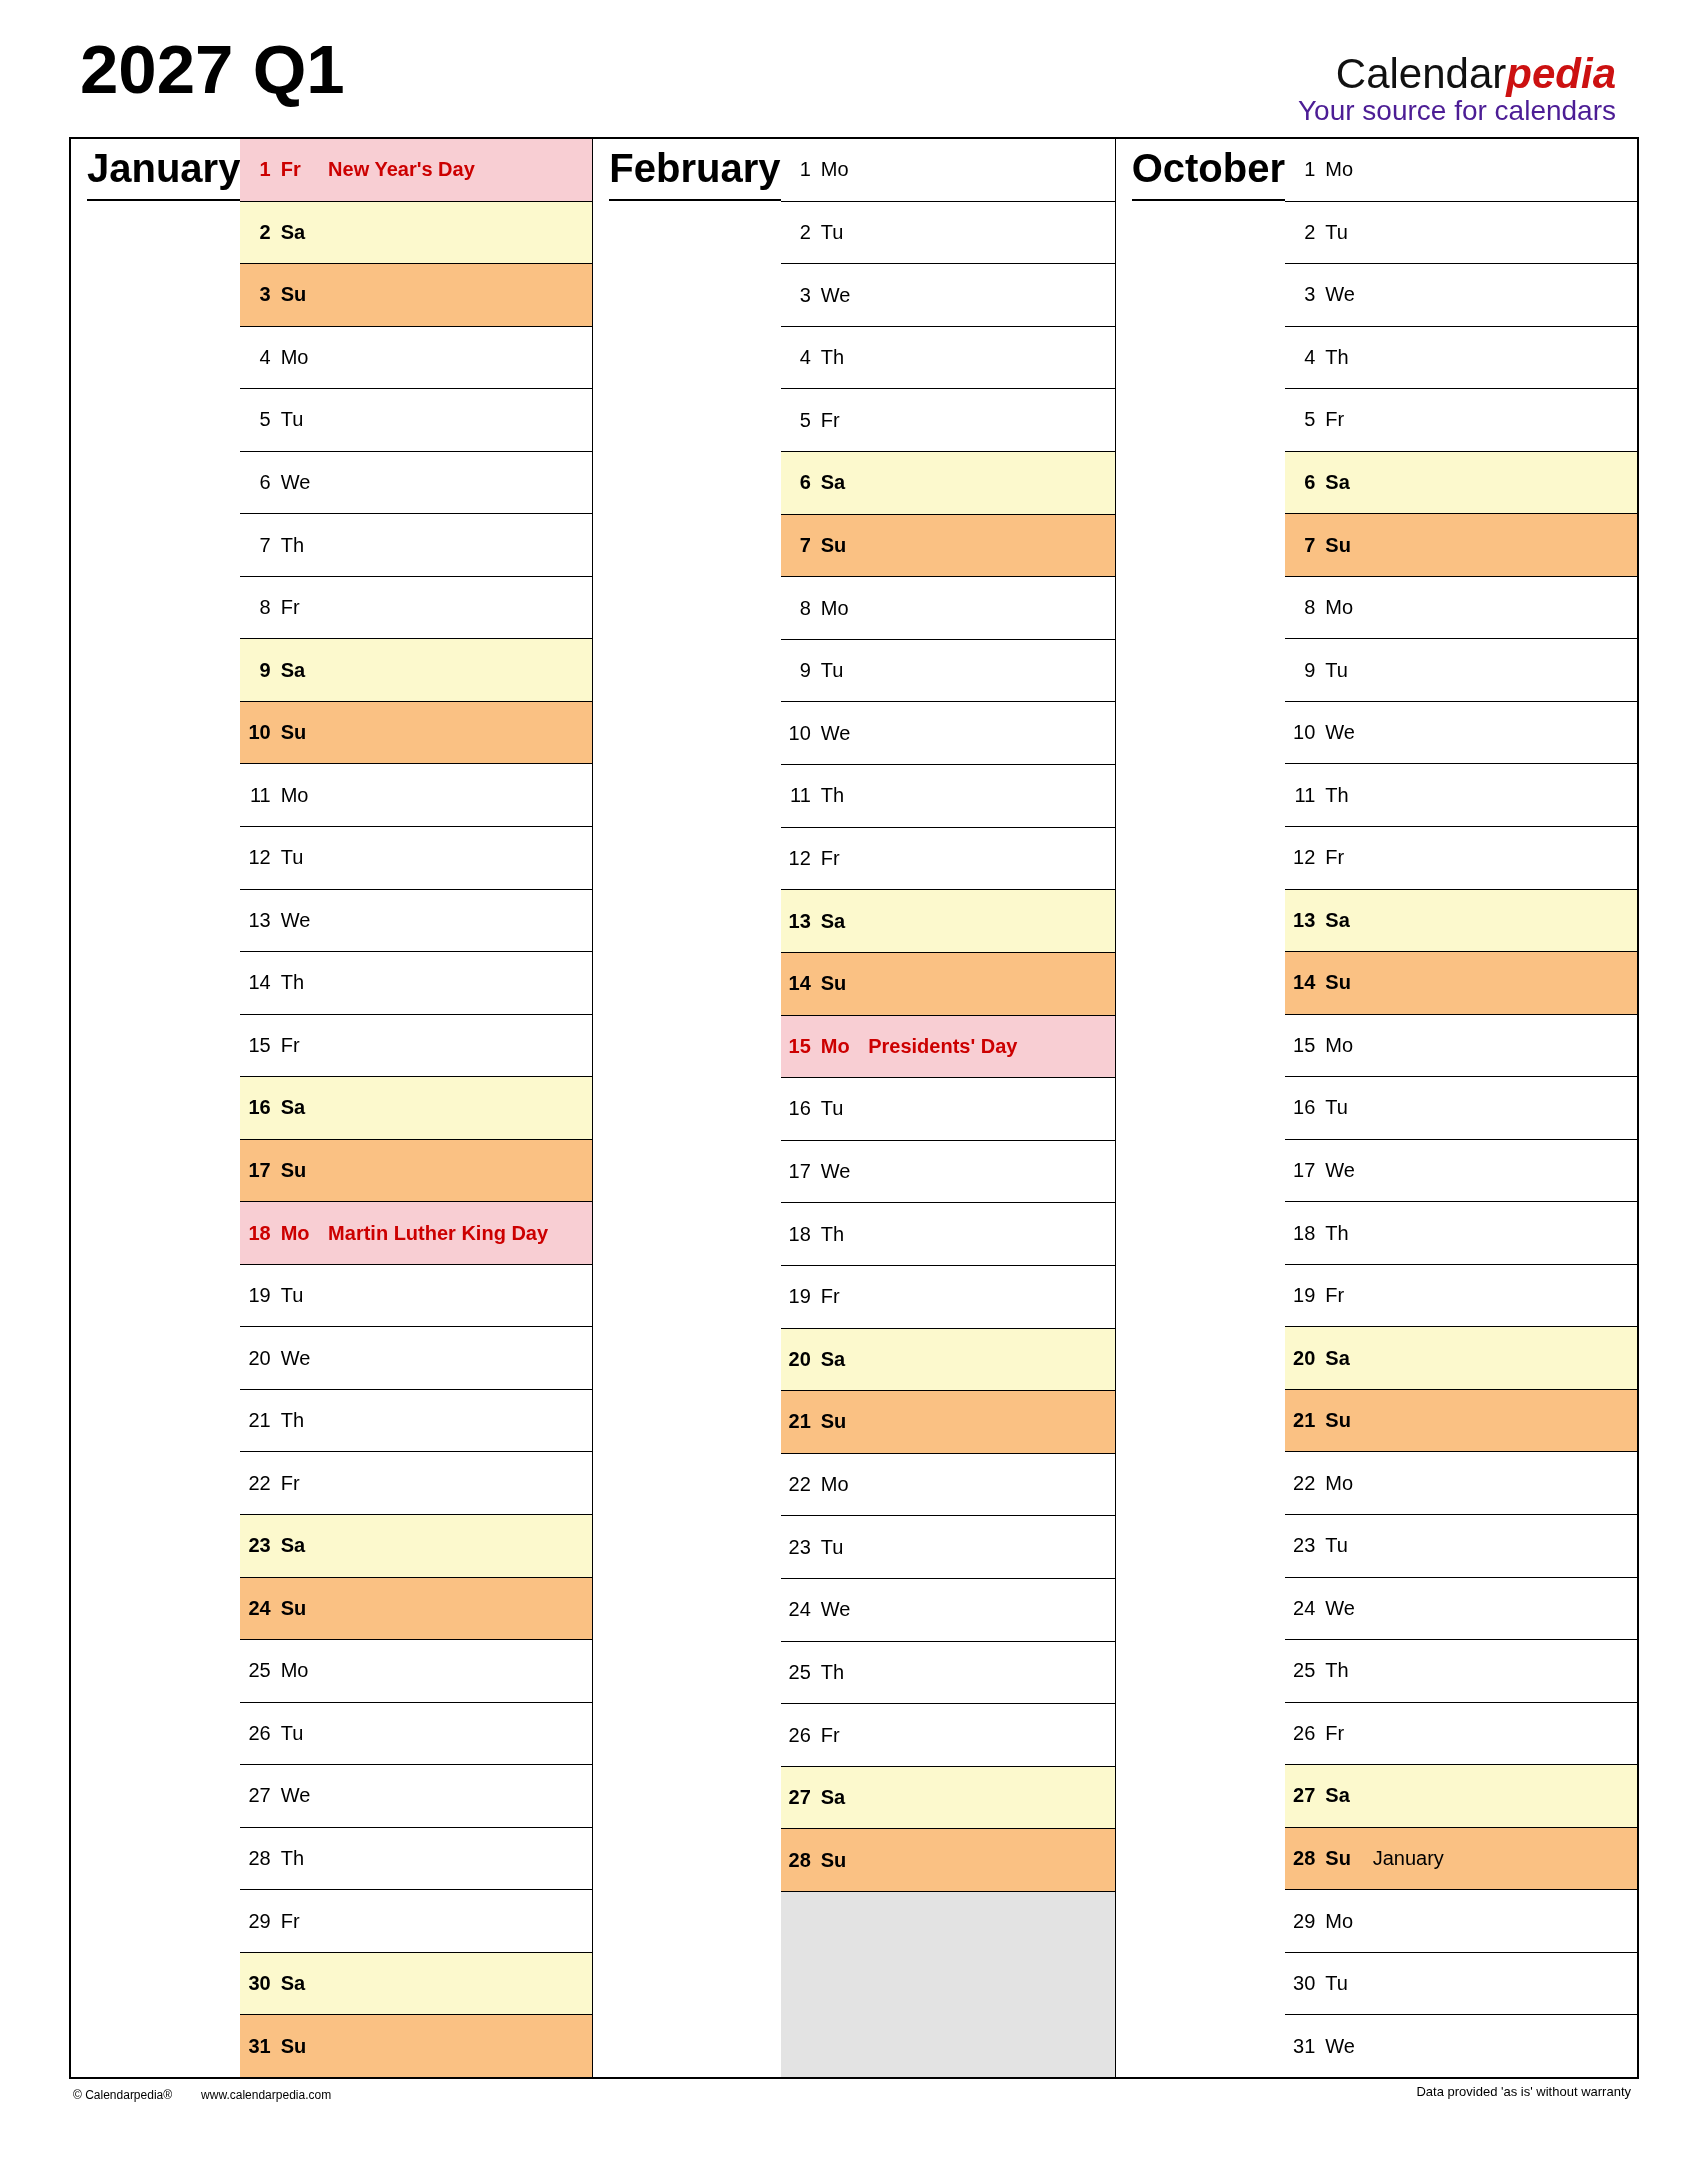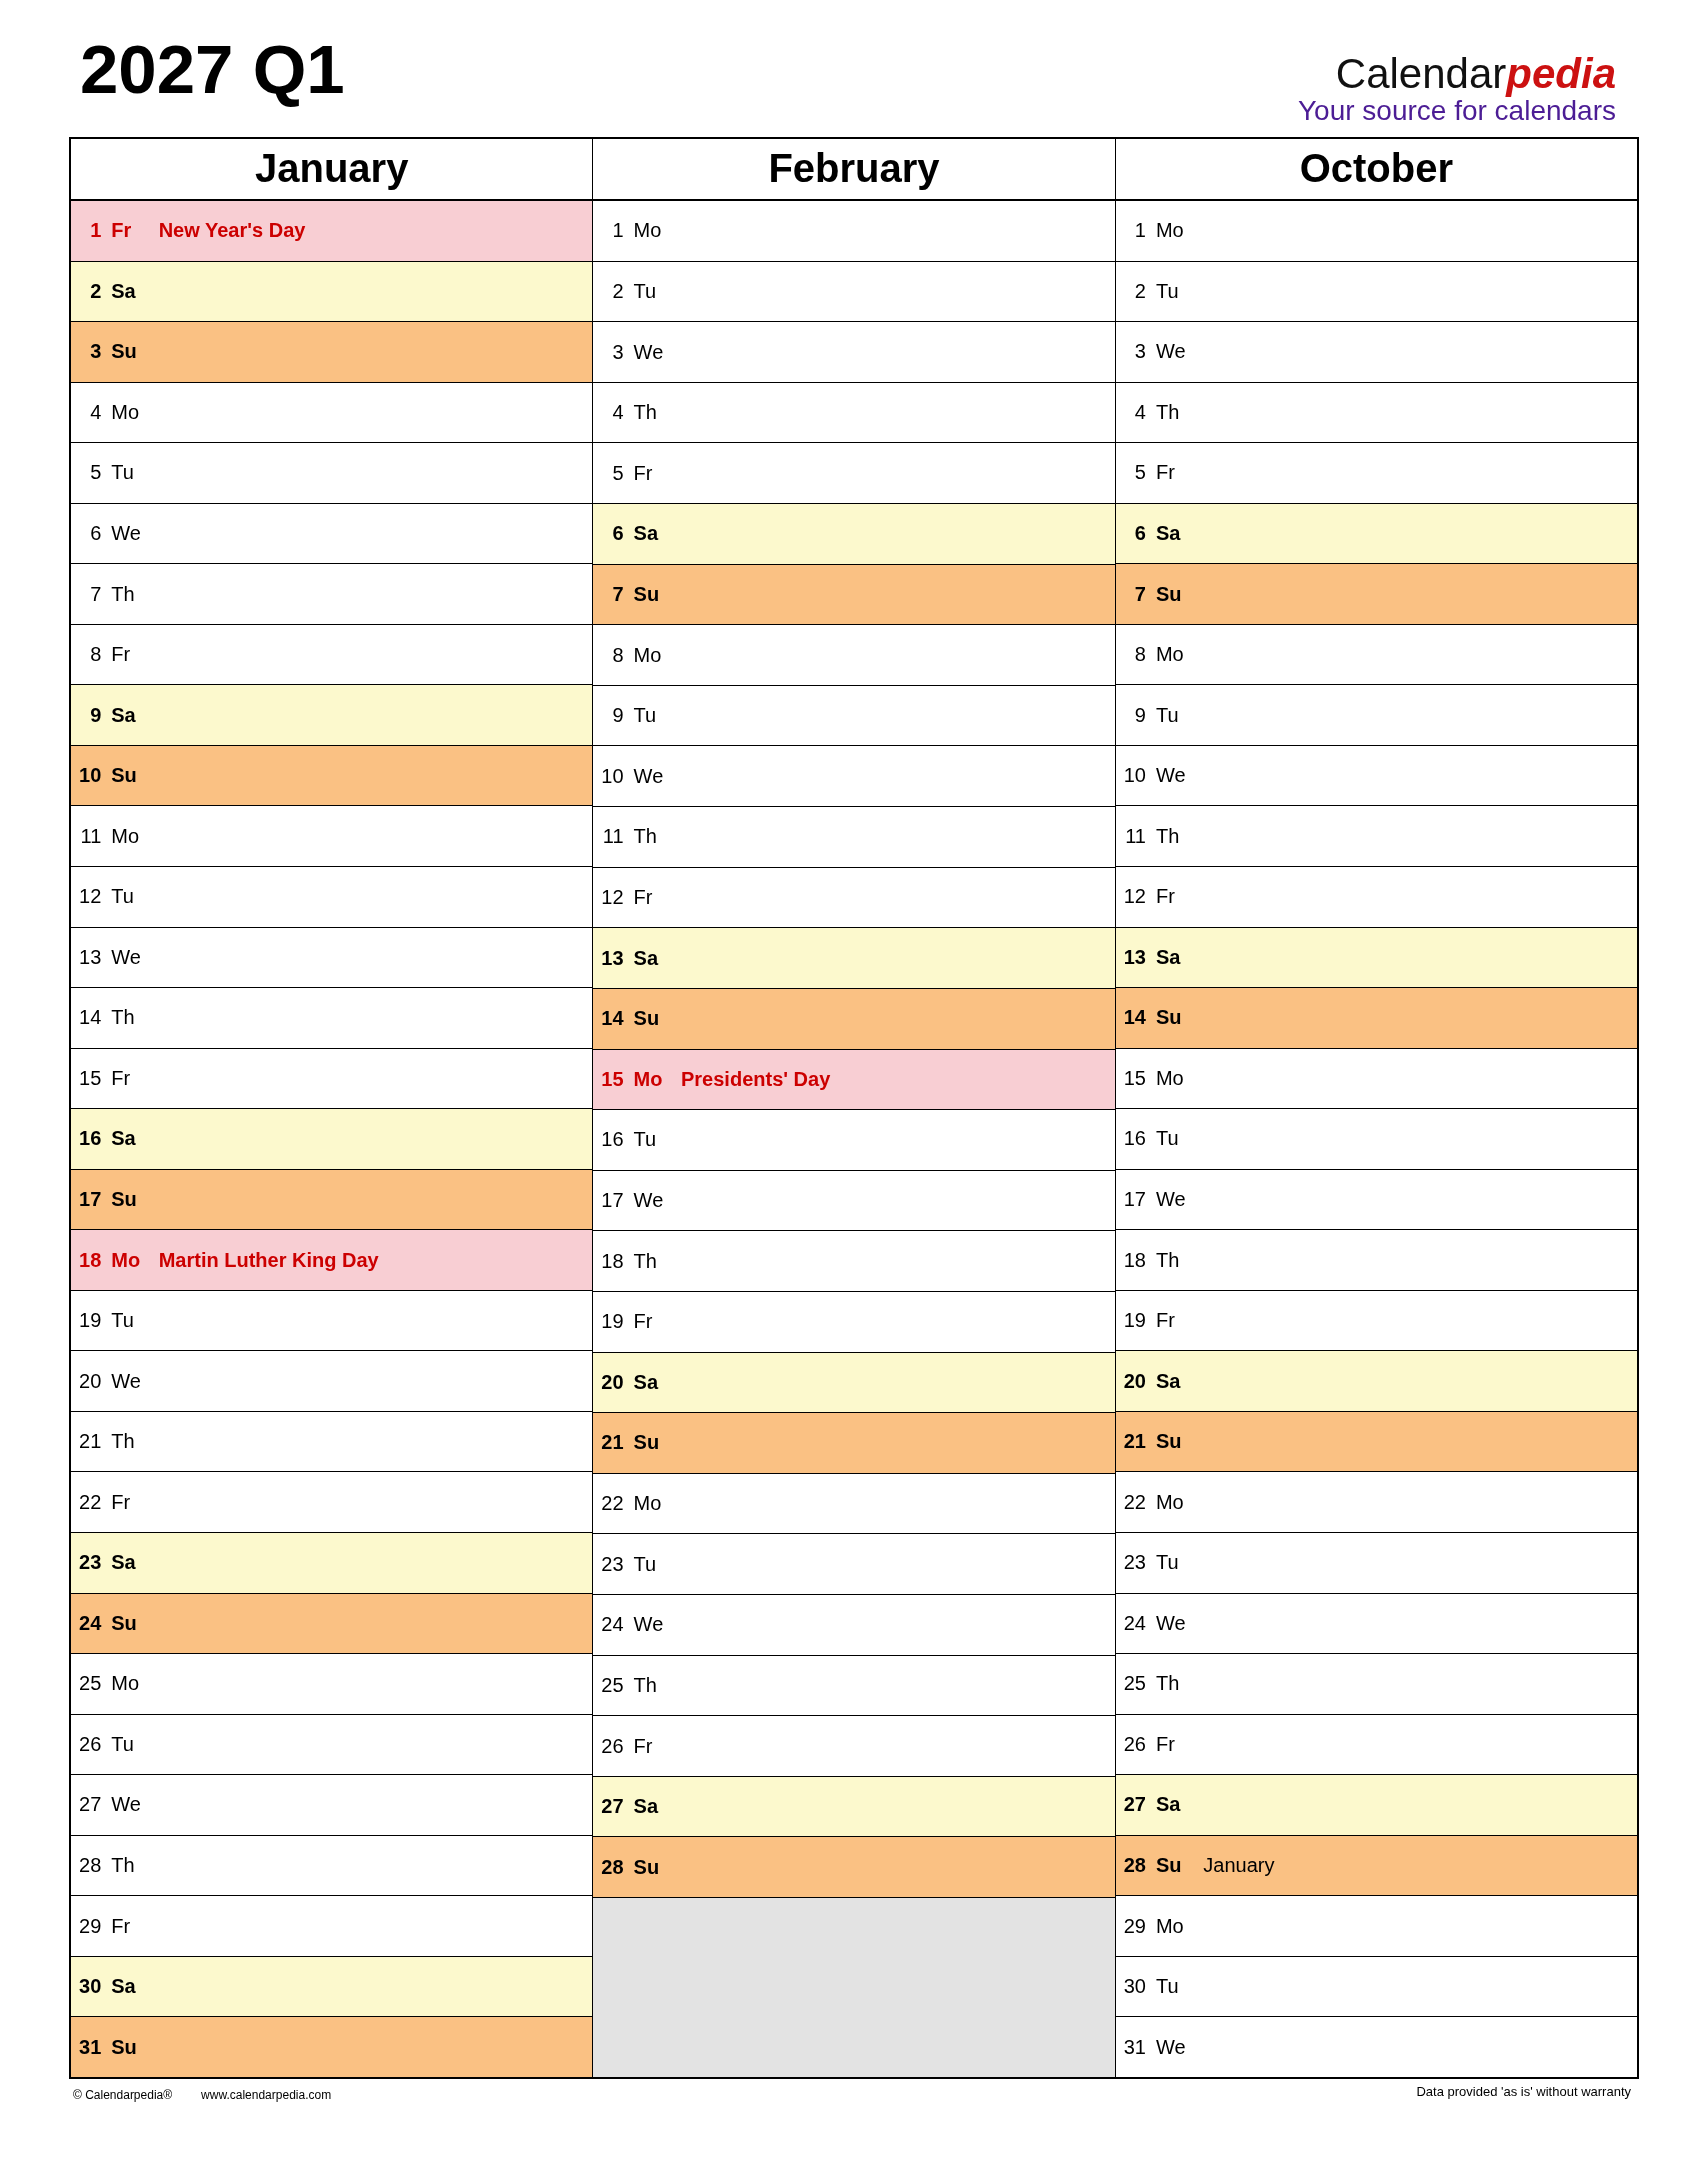--- a/index.html
+++ b/index.html
@@ -5,21 +5,21 @@
   html,body{margin:0;padding:0;background:#fff;}
   .page{position:relative;width:1700px;height:2159px;background:#fff;overflow:hidden;
         font-family:"Liberation Sans",sans-serif;color:#000;}
   .title{position:absolute;left:80px;top:30px;font-size:69px;font-weight:bold;letter-spacing:0;}
   .logo{position:absolute;right:84px;top:40px;text-align:right;line-height:1.08;margin-top:11px;}
   .logo-main{font-size:42px;color:#111;}
   .logo-red{color:var(--brand_red);font-weight:bold;font-style:italic;}
   .logo-tagline{font-size:28px;color:#4c1d95;}
   .cal{position:absolute;left:69px;top:137px;width:1570px;height:1942px;
        border:2.5px solid var(--border);display:flex;box-sizing:border-box;background:#fff;}
-  .month-col{flex:1 1 0;display:flex;flex-direction:column;border-right:1.7px solid var(--border);min-width:0;}
+  .month-col{flex:1 1 0;display:flex;flex-direction:row;border-right:1.7px solid var(--border);min-width:0;padding-left:16px;}
   .month-col:last-child{border-right:none;}
   .month-header{height:62px;line-height:59px;border-bottom:2.5px solid var(--border);text-align:center;
                 font-weight:bold;font-size:40px;flex:0 0 auto;box-sizing:border-box;}
   .month-body{flex:1 1 auto;display:flex;flex-direction:column;min-height:0;}
   .day-row{flex:1 1 0;display:flex;align-items:center;border-bottom:1.7px solid var(--border);
            padding-left:6.7px;font-size:20px;box-sizing:border-box;background:#fff;min-height:0;}
   .month-body > :last-child{border-bottom:none;}
   .num{display:inline-block;width:23.6px;text-align:right;flex:0 0 auto;}
   .dow{display:inline-block;margin-left:10px;width:39px;flex:0 0 auto;}
   .holiday-label{margin-left:8.4px;white-space:nowrap;}

